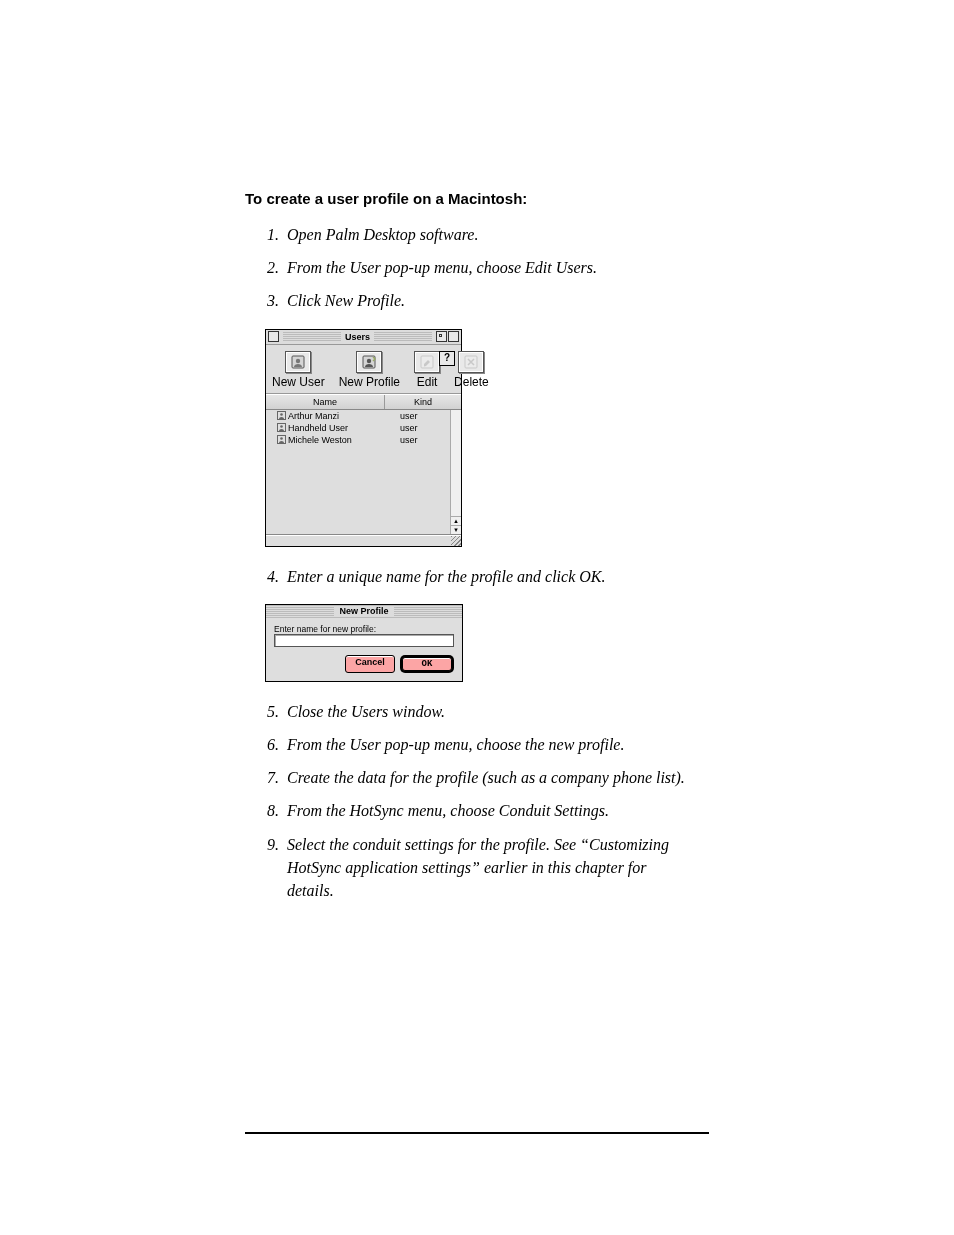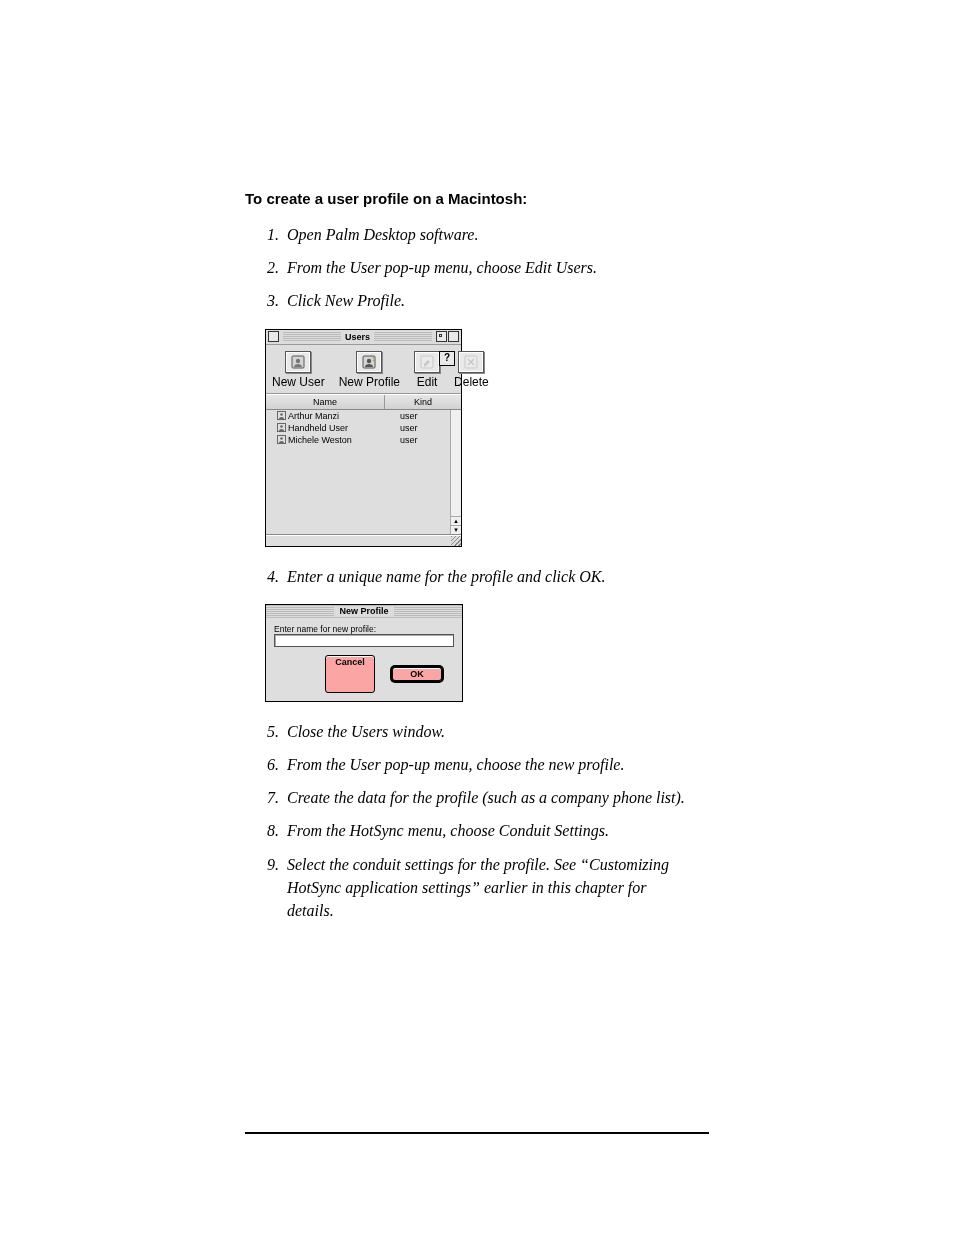--- a/index.html
+++ b/index.html
@@ -251,21 +251,22 @@
     padding: 1px 0;
     width: 48px;
     text-align: center;
     background: #fca5a5;
     border: 1px solid #000;
     border-radius: 3px;
     box-shadow: inset 0 1px 0 #fff;
   }
   .np-btn.default {
     box-shadow: 0 0 0 2px #000, inset 0 1px 0 #fff;
-    margin: 12px;
+    margin: 2px;
+    font-family: Liberation Mono, monospace;
   }
   
   .footer {
     position: absolute;
     left: 245px;
     right: 245px;
     bottom: 95px;
   }
   .footer-line {
     border-top: 2px solid #000;

